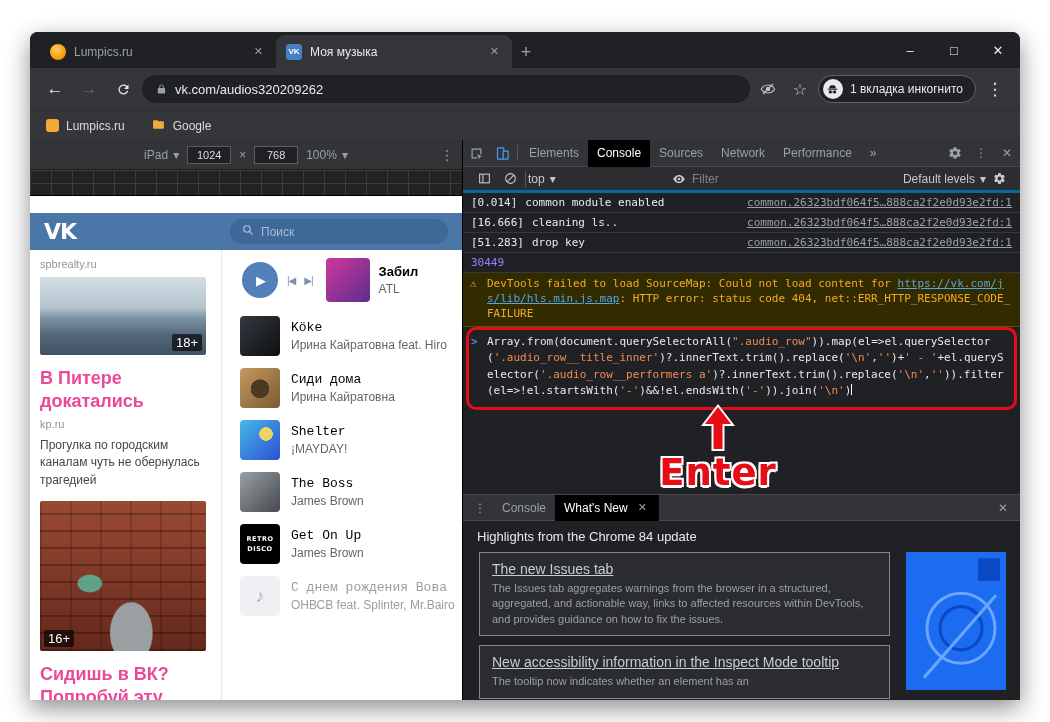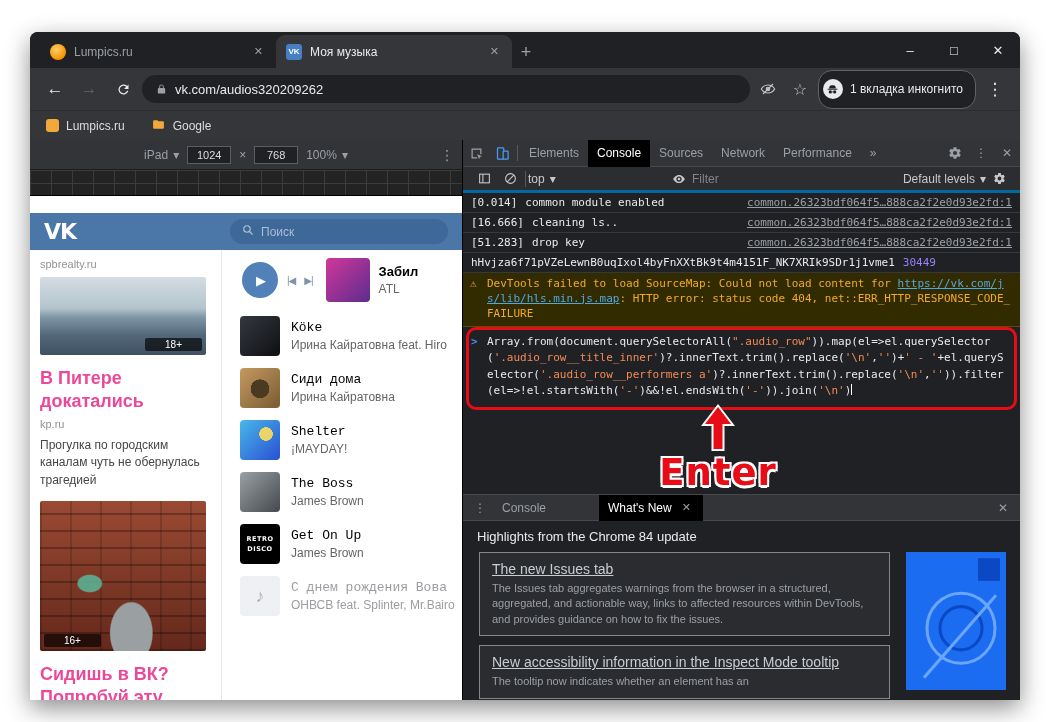--- a/index.html
+++ b/index.html
@@ -29,21 +29,21 @@
   
   .toolbar { height:42px; background:#35363a; display:flex; align-items:center; padding:0 10px; gap:4px; }
   .nav-btn { width:30px; height:30px; display:flex; align-items:center; justify-content:center;
     color:#e8eaed; font-size:17px; }
   .nav-btn.disabled { color:#5f6368; }
   .urlbar { flex:1; height:28px; background:#202124; border-radius:14px; display:flex; align-items:center;
     gap:8px; padding:0 14px; color:#e8eaed; font-size:13px; min-width:0; }
   .urlbar .lock { color:#9aa0a6; display:flex; }
   .tb-icon { width:28px; height:28px; display:flex; align-items:center; justify-content:center; color:#bdc1c6; }
   .tb-icon.star { font-size:16px; }
-  .incog-badge { height:39px; border-radius:14px; background:#202124; border:1px solid #5f6368;
+  .incog-badge { height:28px; border-radius:14px; background:#202124; border:1px solid #5f6368;
     display:flex; align-items:center; gap:7px; padding:0 12px 0 4px; color:#e8eaed; font-size:12px; white-space:nowrap; }
   .incog-circle { width:20px; height:20px; border-radius:50%; background:#e8eaed; display:flex; align-items:center; justify-content:center; }
 
   
   .bookmarks { height:30px; background:#35363a; display:flex; align-items:center; gap:26px; padding:0 16px;
     border-top:1px solid #2c2d31; }
   .bm-item { display:flex; align-items:center; gap:7px; color:#dadce0; font-size:12px; }
   .bm-fav { width:13px; height:13px; border-radius:3px; background:#f2a93b; }
 
   
@@ -73,22 +73,22 @@
   .ad-img { position:relative; width:166px; border-radius:2px; overflow:hidden; }
   .ad-img.first { height:78px;
     background:linear-gradient(180deg,#d4dde2 0%,#b3c4cd 40%,#7e95a4 52%,#53677a 75%,#3f5161 100%); }
   .ad-img.second { height:150px;
     background:
       radial-gradient(ellipse at 55% 88%, #9aa0a2 0 16%, rgba(0,0,0,0) 17%),
       radial-gradient(ellipse at 30% 55%, rgba(90,190,160,.8) 0 7%, rgba(0,0,0,0) 8%),
       repeating-linear-gradient(0deg, rgba(0,0,0,.28) 0 2px, rgba(0,0,0,0) 2px 17px),
       repeating-linear-gradient(90deg, rgba(0,0,0,.16) 0 2px, rgba(0,0,0,0) 2px 30px),
       linear-gradient(180deg,#9a4a33,#64281b); }
-  .age-badge { position:absolute; bottom:4px; background:rgba(0,0,0,.65); color:#fff; font-size:10px;
-    padding:1px 20px; border-radius:2px; }
+  .age-badge { position:absolute; bottom:4px; background:rgba(0,0,0,.65); color:#fff; font-size:13px;
+    padding:1px 4px; border-radius:2px; }
   .age-badge.br { right:4px; } .age-badge.bl { left:4px; }
   .ad-title { color:#ec4899; font-weight:bold; font-size:18px; margin-top:12px; line-height:1.3; }
   .ad-src2 { color:#939393; font-size:11px; margin:4px 0 7px; }
   .ad-text { color:#454647; font-size:12px; line-height:1.45; margin-bottom:12px; }
 
   .vk-main { flex:1; overflow:hidden; }
   .player-row { display:flex; align-items:center; gap:9px; padding:8px 6px 8px 20px; }
   .play-btn { width:36px; height:36px; border-radius:50%; background:#5181b8; color:#fff;
     display:flex; align-items:center; justify-content:center; font-size:13px; padding-left:2px; }
   .pn-btn { color:#7e92ab; font-size:10px; letter-spacing:-1px; }
@@ -155,21 +155,21 @@
     border-left:13px solid transparent; border-right:13px solid transparent; border-bottom:17px solid #e80c16; }
   .arrow-shaft { position:absolute; left:50%; top:14px; transform:translateX(-50%); width:9px; height:28px;
     background:#e80c16; box-shadow:0 0 0 2px #fff; }
   .enter-label { font-family:"DejaVu Sans", sans-serif; font-weight:bold; font-size:37px; color:#e80c16; letter-spacing:1px;
     text-shadow:-2px -2px 0 #fff, 2px -2px 0 #fff, -2px 2px 0 #fff, 2px 2px 0 #fff, 0 3px 0 #fff; }
 
   .dt-drawer { height:206px; flex:0 0 206px; border-top:1px solid #47484c; display:flex; flex-direction:column; }
   .drawer-tabs { height:26px; background:#333438; border-bottom:1px solid #47484c; display:flex; align-items:center;
     font-size:12px; color:#9aa0a6; padding:0 4px; flex:0 0 26px; }
   .drawer-tab { padding:0 9px; height:26px; display:flex; align-items:center; gap:7px; }
-  .drawer-tab.active { background:#000; color:#fff;margin-left:44px; }
+  .drawer-tab.active { background:#000; color:#fff; }
   .drawer-header { padding:8px 14px 6px; font-size:13px; color:#e8eaed; font-family:"Liberation Sans", sans-serif; }
   .drawer-body { flex:1; display:flex; gap:16px; padding:2px 14px 10px 16px; overflow:hidden; }
   .cards { flex:1; display:flex; flex-direction:column; gap:9px; min-width:0; }
   .wn-card { border:1px solid #84888c; background:#2b2c2f; padding:8px 12px; }
   .wn-title { color:#c8cdd2; font-size:14px; margin-bottom:4px;text-decoration:underline; }
   .wn-body { color:#9aa0a6; font-size:11px; line-height:1.4; }
   .wn-art { width:100px; flex:0 0 100px; }
 </style>
 </head>
 <body>
@@ -437,21 +437,20 @@
           <span class="msg-time">[16.666]</span>
           <span class="msg-text">cleaning ls..</span>
           <span class="msg-link">common.26323bdf064f5…888ca2f2e0d93e2fd:1</span>
         </div>
         <div class="msg-row">
           <span class="msg-time">[51.283]</span>
           <span class="msg-text">drop key</span>
           <span class="msg-link">common.26323bdf064f5…888ca2f2e0d93e2fd:1</span>
         </div>
         <div class="msg-row">
-          <span class="msg-text">hHvjza6f71pVZeLewnB0uqIxol4byFnXXtBk9t4m4151F_NK7XRIk9SDr1j1vme1</span>
           <span class="msg-num">30449</span>
         </div>
         <div class="warn-row">
           <span class="warn-ic">⚠</span><span>DevTools failed to load SourceMap: Could not load content for </span><span class="warn-link">https://vk.com/js/lib/hls.min.js.map</span><span>: HTTP error: status code 404, net::ERR_HTTP_RESPONSE_CODE_FAILURE</span>
         </div>
         <div class="console-input">
           <span class="prompt">&gt;</span>
           <span>Array.from(document.querySelectorAll(<span class="tok-str">".audio_row"</span>)).map(el=&gt;el.querySelector(<span class="tok-str">'.audio_row__title_inner'</span>)?.innerText.trim().replace(<span class="tok-str">'\n'</span>,<span class="tok-str">''</span>)+<span class="tok-str">' - '</span>+el.querySelector(<span class="tok-str">'.audio_row__performers a'</span>)?.innerText.trim().replace(<span class="tok-str">'\n'</span>,<span class="tok-str">''</span>)).filter(el=&gt;!el.startsWith(<span class="tok-str">'-'</span>)&amp;&amp;!el.endsWith(<span class="tok-str">'-'</span>)).join(<span class="tok-str">'\n'</span>)</span><span class="caret-bar"></span>
           <div class="red-frame"></div>
         </div>

